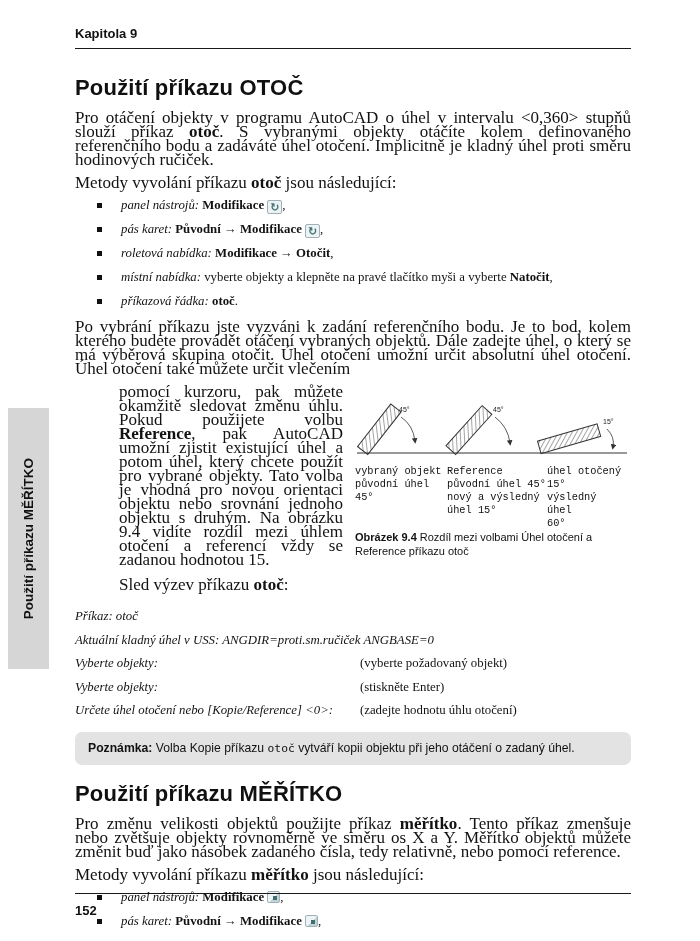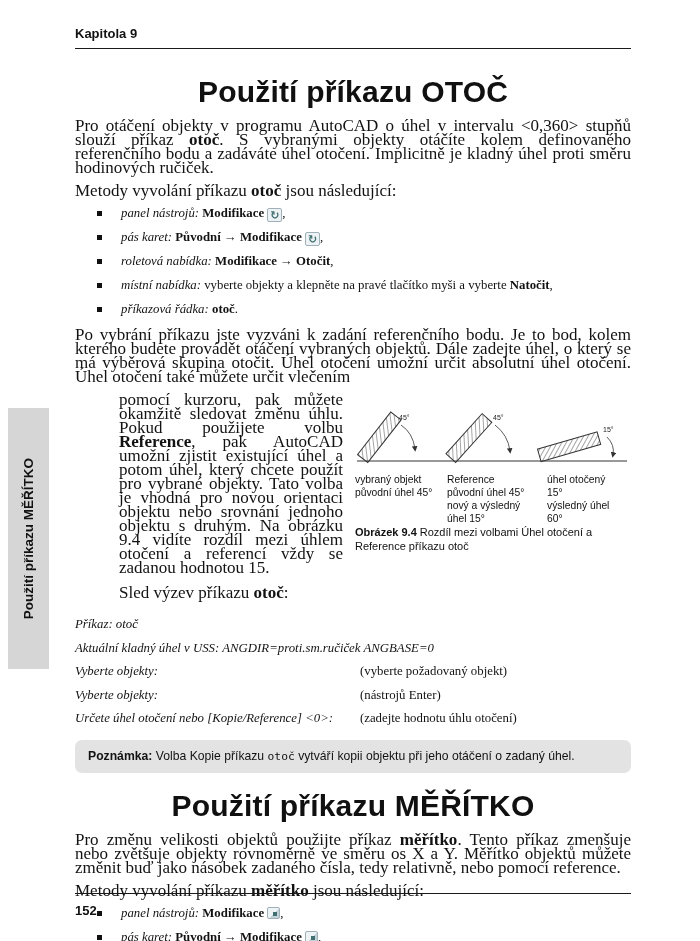--- a/index.html
+++ b/index.html
@@ -15,22 +15,22 @@
 
   .chapter-header {
     font-family:"Liberation Sans", sans-serif;
     font-weight:bold; font-size:13px;
     padding-bottom:7px;
     border-bottom:1.5px solid #1a1a1a;
   }
 
   h1 {
     font-family:"Liberation Sans", sans-serif;
-    font-size:30px; font-weight:bold; color:#101010;
-    margin-top:26px; margin-bottom:10px; letter-spacing:.2px;text-align:center;
+    font-size:22px; font-weight:bold; color:#101010;
+    margin-top:26px; margin-bottom:10px; letter-spacing:.2px;
   }
   h1.second { margin-top:16px; }
 
   p.body { font-size:17px; line-height:14px; text-align:justify; margin-bottom:9px; }
   p.lead { text-align:left; margin-bottom:7px; }
 
   .b { font-weight:bold; }
   .i { font-style:italic; }
   .mono { font-family:"DejaVu Sans Mono", monospace; font-size:11.3px; }
 
@@ -56,21 +56,21 @@
     width:4px; height:4px; background:#3f6f6f;
   }
 
   .wrap-row { display:flex; gap:12px; margin-bottom:6px; }
   .narrow-col { width:268px;margin-left:44px; }
   .narrow-col p.sled { margin-top:11px; text-align:left; }
 
   figure.fig { width:276px; }
   .fig svg { display:block; }
   .fig-labels {
-    display:flex; font-family:Liberation Sans, sans-serif;
+    display:flex; font-family:Liberation Mono, monospace;
     font-size:10.3px; line-height:13px; color:#111; margin-top:2px;
   }
   .fig-labels .fl { flex:none; }
   .fig-labels .fl-1 { width:92px; }
   .fig-labels .fl-2 { width:100px; }
   .fig-labels .fl-3 { width:80px; }
   figcaption {
     font-family:"Liberation Sans", sans-serif;
     font-size:11px; line-height:14px; color:#111;
   }
@@ -214,21 +214,21 @@
     </div>
     <div class="prompt full">
       <span class="pl">Aktuální kladný úhel v USS: ANGDIR=proti.sm.ručiček ANGBASE=0</span>
     </div>
     <div class="prompt">
       <span class="pl">Vyberte objekty:</span>
       <span class="pr">(vyberte požadovaný objekt)</span>
     </div>
     <div class="prompt">
       <span class="pl">Vyberte objekty:</span>
-      <span class="pr">(nástrojů Enter)</span>
+      <span class="pr">(stiskněte Enter)</span>
     </div>
     <div class="prompt">
       <span class="pl">Určete úhel otočení nebo [Kopie/Reference] &lt;0&gt;:</span>
       <span class="pr">(zadejte hodnotu úhlu otočení)</span>
     </div>
   </div>
 
   <div class="note"><span class="b">Poznámka: </span><span>Volba </span><span>Kopie</span><span> příkazu </span><span class="mono">otoč</span><span> vytváří kopii objektu při jeho otáčení o zadaný úhel.</span></div>
 
   <h1 class="second">Použití příkazu MĚŘÍTKO</h1>

